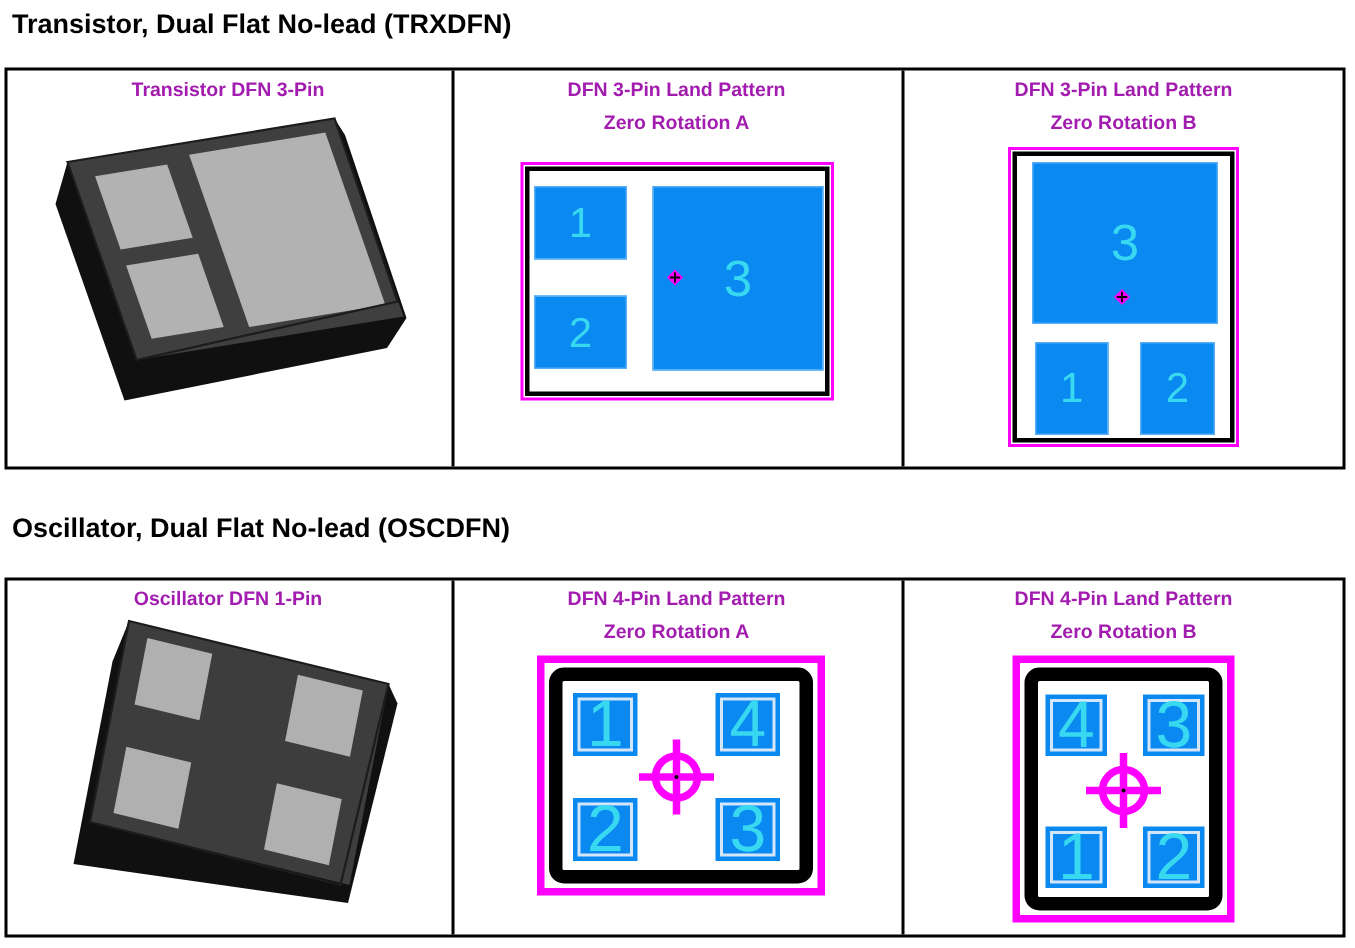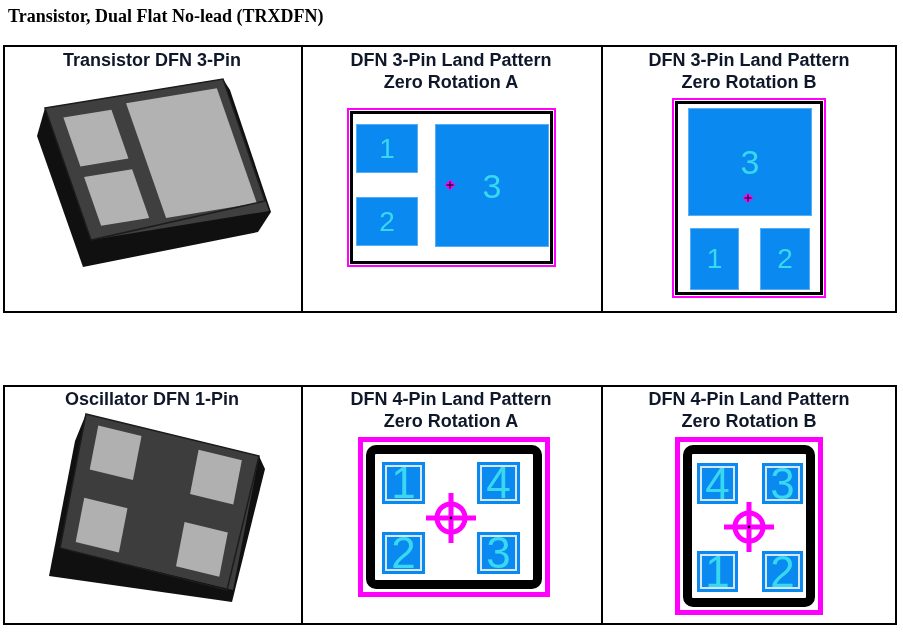--- a/index.html
+++ b/index.html
@@ -1,22 +1,22 @@
 <!DOCTYPE html>
 <html><head>
 <meta charset="utf-8">
 <style>
   html,body{margin:0;padding:0;background:#ffffff;}
   .page{position:relative;width:903px;height:632px;background:#ffffff;
         font-family:"Liberation Sans",sans-serif;color:#000;overflow:hidden;}
   .abs{position:absolute;}
-  .sec-title{position:absolute;left:8px;font-weight:bold;font-size:18px;color:#000;white-space:nowrap;font-family:Liberation Serif, serif;}
+  .sec-title{position:absolute;left:8px;font-weight:bold;font-size:18px;color:#000;white-space:nowrap;}
   .tbl{position:absolute;left:3px;width:894px;border:2px solid #000;box-sizing:border-box;background:#fff;}
   .vdiv{position:absolute;top:0;bottom:0;width:2px;background:#000;}
-  .cell-header{position:absolute;text-align:center;font-weight:bold;font-size:18px;line-height:22px;color:#0f172a;}
+  .cell-header{position:absolute;text-align:center;font-weight:bold;font-size:13px;line-height:22px;color:#a21caf;}
   
   .lp{position:absolute;box-sizing:border-box;background:#fff;}
   .lp3{border:2px solid #ff00ff;padding:1px;}
   .frame3{position:relative;width:100%;height:100%;box-sizing:border-box;border:3px solid #000;background:#fff;}
   .lp4{border:5px solid #ff00ff;padding:3px;}
   .frame4{position:relative;width:100%;height:100%;box-sizing:border-box;border:9px solid #000;border-radius:10px;background:#fff;}
   .pad{position:absolute;background:#0a89f0;display:flex;align-items:center;justify-content:center;
        color:#38d8f0;line-height:1;}
   .pad-sm{border:1px solid #58aef6;font-size:28px;}
   .pad-big{border:1px solid #58aef6;font-size:34px;}
@@ -90,20 +90,21 @@
         <span>2</span>
       </div>
       <svg class="marker" style="left:63px;top:87px;" width="14" height="14" viewBox="0 0 14 14">
         <rect x="3.2" y="3.2" width="7.6" height="7.6" fill="#ff00ff" transform="rotate(45 7 7)"></rect>
         <line x1="7" y1="3.5" x2="7" y2="10.5" stroke="#000" stroke-width="1.2"></line>
         <line x1="3.5" y1="7" x2="10.5" y2="7" stroke="#000" stroke-width="1.2"></line>
       </svg>
     </div>
   </div>
 
+  <div class="sec-title" style="top:342px;">Oscillator, Dual Flat No-lead (OSCDFN)</div>
 
   <div class="tbl" style="top:385px;height:240px;">
     <div class="vdiv" style="left:296px;"></div>
     <div class="vdiv" style="left:596px;"></div>
   </div>
 
   <div class="cell-header" style="left:5px;top:388px;width:294px;">Oscillator DFN 1-Pin</div>
   <div class="cell-header" style="left:303px;top:388px;width:296px;">
     <div>DFN 4-Pin Land Pattern</div>
     <div>Zero Rotation A</div>

